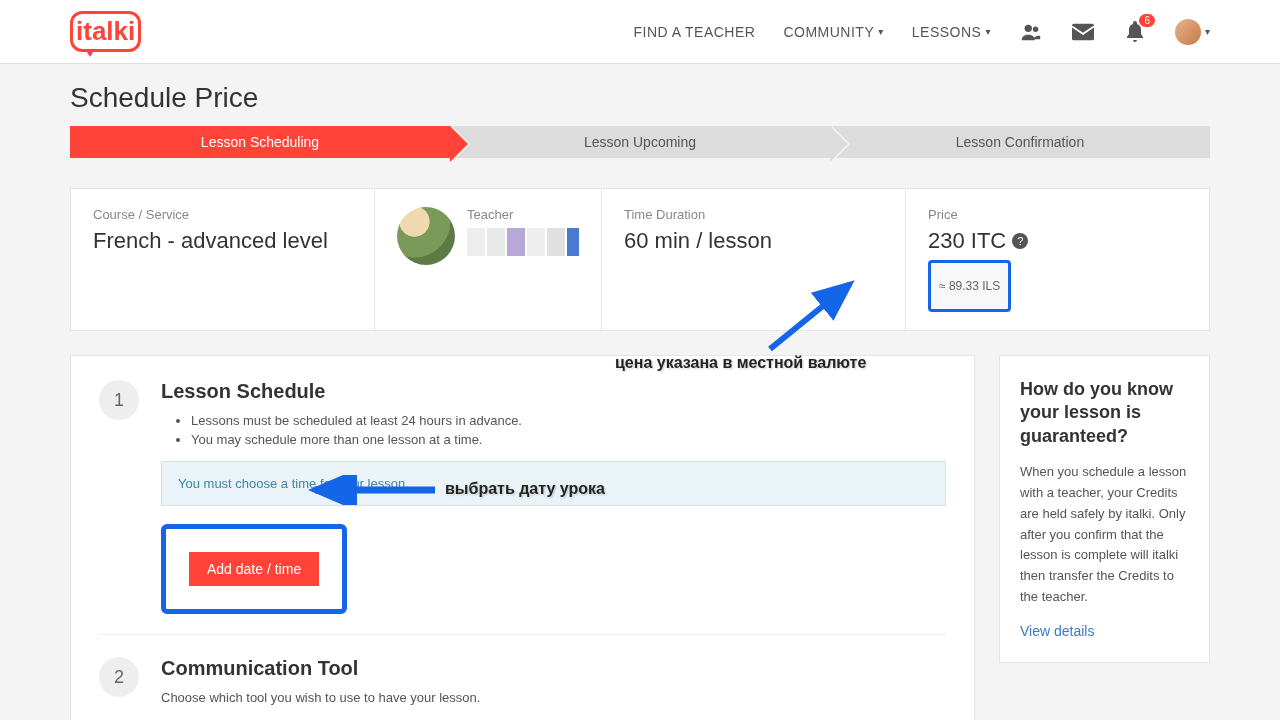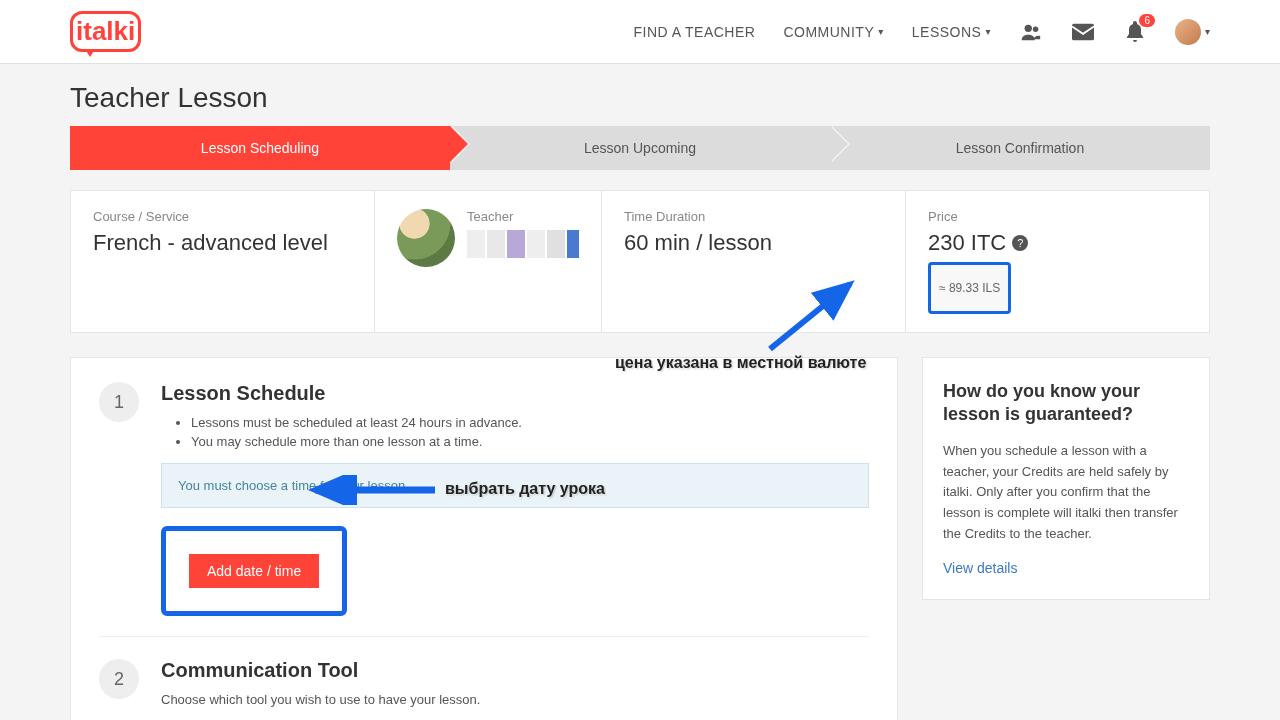--- a/index.html
+++ b/index.html
@@ -8,40 +8,40 @@
   .logo { color: #ff4338; font-weight: bold; font-size: 26px; border: 3px solid #ff4338; border-radius: 12px; padding: 2px 3px; position: relative; }
   .logo::after { content: ''; position: absolute; bottom: -8px; left: 12px; width: 0; height: 0; border-left: 5px solid transparent; border-right: 5px solid transparent; border-top: 8px solid #ff4338; }
   .nav { margin-left: auto; display: flex; align-items: center; gap: 28px; }
   .nav-link { color: #555; font-size: 14px; letter-spacing: 0.5px; cursor: pointer; display: flex; align-items: center; gap: 4px; }
   .chev { font-size: 10px; }
   .icon-btn { width: 24px; height: 24px; cursor: pointer; display: flex; align-items: center; justify-content: center; color: #555; position: relative; }
   .badge { position: absolute; top: -6px; right: -8px; background: #ff4338; color: #fff; font-size: 10px; border-radius: 8px; padding: 1px 5px; }
   .avatar-sm { width: 26px; height: 26px; border-radius: 50%; background: linear-gradient(135deg,#e8b48a,#c47a4a); }
   .container { max-width: 1140px; margin: 0 auto; padding: 18px 0 40px; }
   .page-title { font-size: 28px; color: #333; margin-bottom: 12px; font-weight: 400; }
-  .steps { display: flex; background: #dcdcdc; height: 44px; margin-bottom: 20px; }
+  .steps { display: flex; background: #dcdcdc; height: 32px; margin-bottom: 30px; }
   .step { flex: 1; display: flex; align-items: center; justify-content: center; font-size: 14px; color: #555; position: relative; }
   .step.active { background: #ff4338; color: #fff; }
   .step::after { content: ''; position: absolute; right: -18px; top: 0; width: 0; height: 0; border-top: 18px solid transparent; border-bottom: 18px solid transparent; border-left: 18px solid #dcdcdc; z-index: 2; }
   .step.active::after { border-left-color: #ff4338; }
   .step::before { content: ''; position: absolute; right: -20px; top: 0; width: 0; height: 0; border-top: 18px solid transparent; border-bottom: 18px solid transparent; border-left: 18px solid #f4f4f4; z-index: 1; }
   .step:last-child::after, .step:last-child::before { display: none; }
   .summary { display: flex; background: #fff; border: 1px solid #e5e5e5; margin-bottom: 24px; }
   .summary-cell { padding: 18px 22px; border-right: 1px solid #e5e5e5; flex: 1; }
   .summary-cell:last-child { border-right: none; }
   .summary-cell.teacher { flex: 0 0 220px; display: flex; gap: 12px; }
   .teacher-pic { width: 58px; height: 58px; border-radius: 50%; background: radial-gradient(circle at 30% 25%, #f0d8b0 0 25%, #7a9a5a 26% 60%, #5d7a45 61% 100%); }
   .summary-label { font-size: 13px; color: #888; margin-bottom: 6px; }
   .summary-value { font-size: 22px; color: #333; }
   .price-row { display: flex; align-items: center; gap: 6px; }
   .help-circle { width: 16px; height: 16px; border-radius: 50%; background: #555; color: #fff; font-size: 11px; display: inline-flex; align-items: center; justify-content: center; cursor: pointer; }
   .ils-box { display: inline-block; border: 3px solid #1565e8; border-radius: 4px; padding: 16px 8px; font-size: 12px; color: #666; margin-top: 6px; background: #f8f8f8; }
   .main-row { display: flex; gap: 24px; }
   .main-left { flex: 1; background: #fff; border: 1px solid #e5e5e5; padding: 24px 28px; }
-  .main-right { width: 288px; background: #fff; border: 1px solid #e5e5e5; padding: 22px 20px; align-self: flex-start; }
+  .main-right { width: 211px; background: #fff; border: 1px solid #e5e5e5; padding: 22px 20px; align-self: flex-start; }
   .section { display: flex; gap: 22px; padding-bottom: 20px; border-bottom: 1px solid #eee; margin-bottom: 22px; }
   .section:last-child { border-bottom: none; margin-bottom: 0; }
   .step-num { width: 40px; height: 40px; border-radius: 50%; background: #eee; color: #666; display: flex; align-items: center; justify-content: center; font-size: 18px; flex-shrink: 0; }
   .section-body { flex: 1; }
   .section-title { font-size: 20px; font-weight: bold; margin-bottom: 10px; }
   .bullets { list-style: disc; padding-left: 30px; font-size: 13px; color: #555; margin-bottom: 14px; }
   .bullets li { margin-bottom: 4px; }
   .notice { background: #eaf3f7; border: 1px solid #d0e3ec; padding: 14px 16px; font-size: 13px; color: #4385a3; margin-bottom: 18px; }
   .add-btn-wrap { display: inline-block; border: 5px solid #1565e8; border-radius: 6px; padding: 23px; }
   .add-btn { background: #ff4338; color: #fff; border: none; padding: 9px 18px; font-size: 14px; cursor: pointer; }
@@ -95,21 +95,21 @@
       <span class="badge">6</span>
     </div>
     <div class="icon-btn" style="gap:4px;width:auto">
         <div class="avatar-sm"></div>
         <span class="chev">▾</span>
       </div>
   </div>
 </div>
 
 <div class="container" style="position:relative">
-  <h1 class="page-title">Teacher Lesson</h1>
+  <h1 class="page-title">Schedule Price</h1>
 
   <div class="steps">
     <div class="step active">Lesson Scheduling</div>
     <div class="step">Lesson Upcoming</div>
     <div class="step">Lesson Confirmation</div>
   </div>
 
   <div class="summary">
     <div class="summary-cell">
       <div class="summary-label">Course / Service</div>

